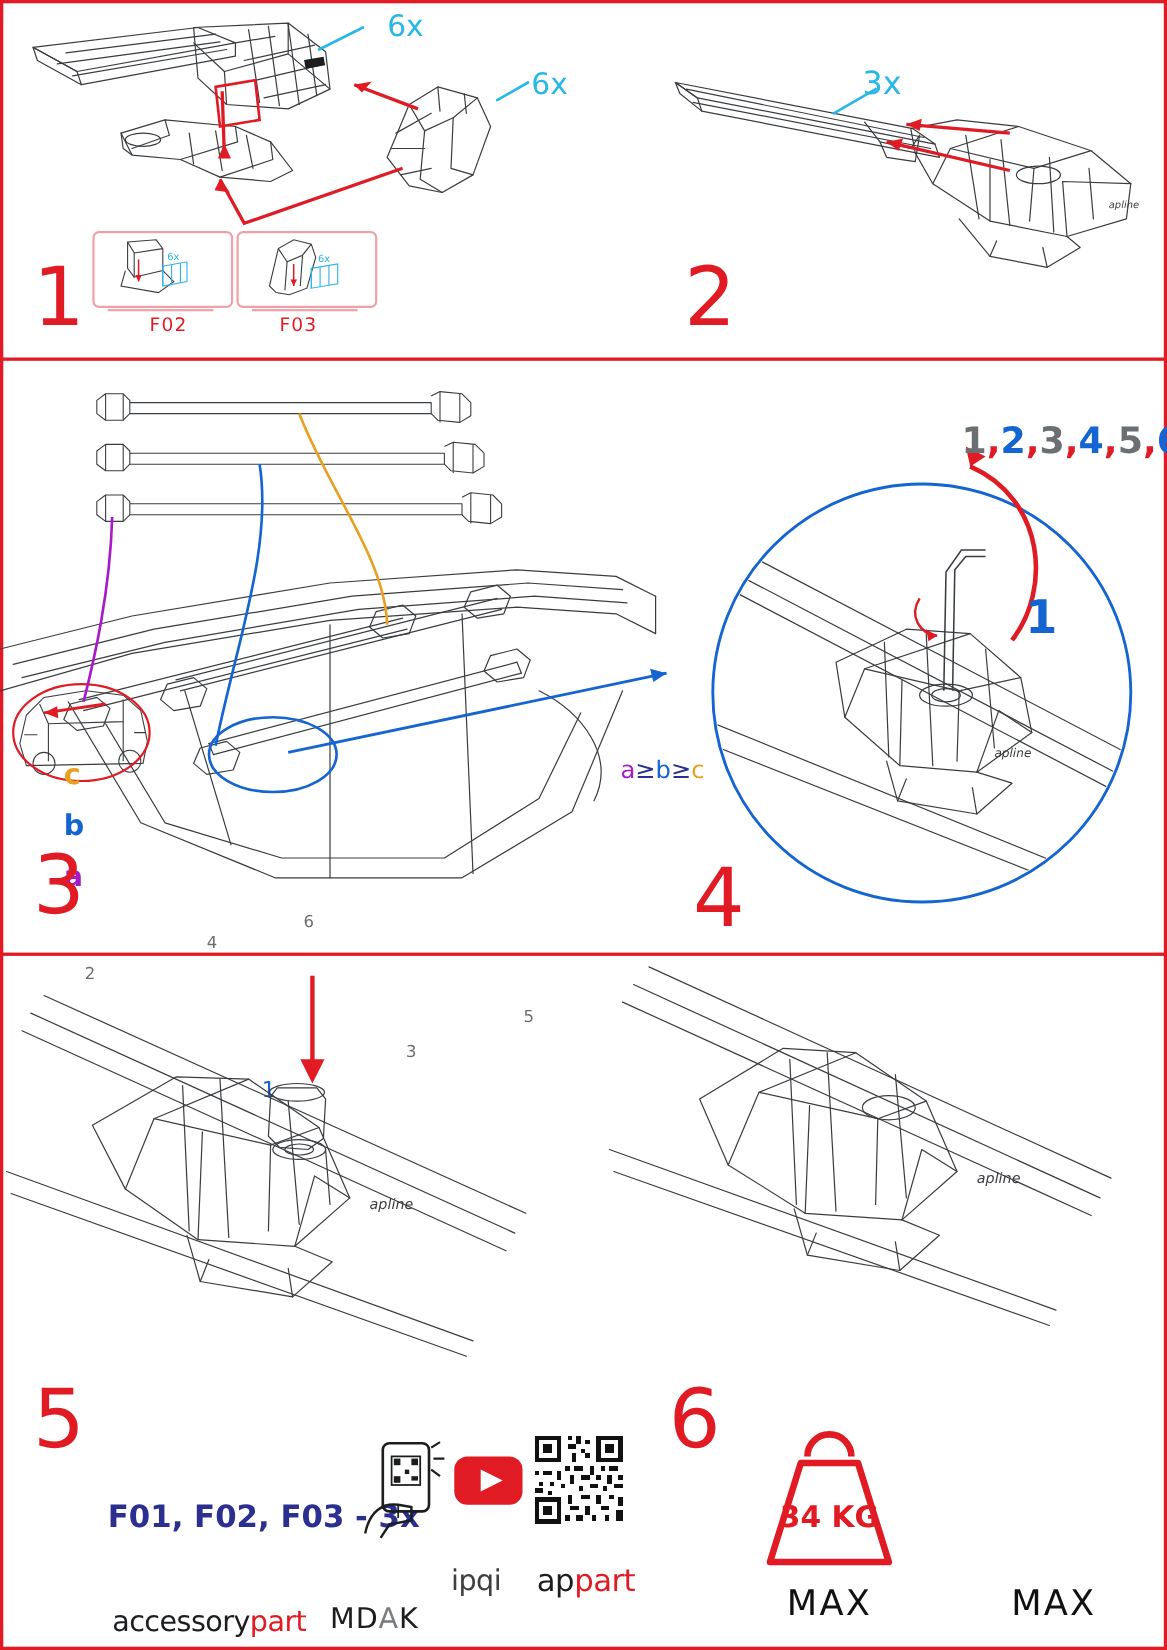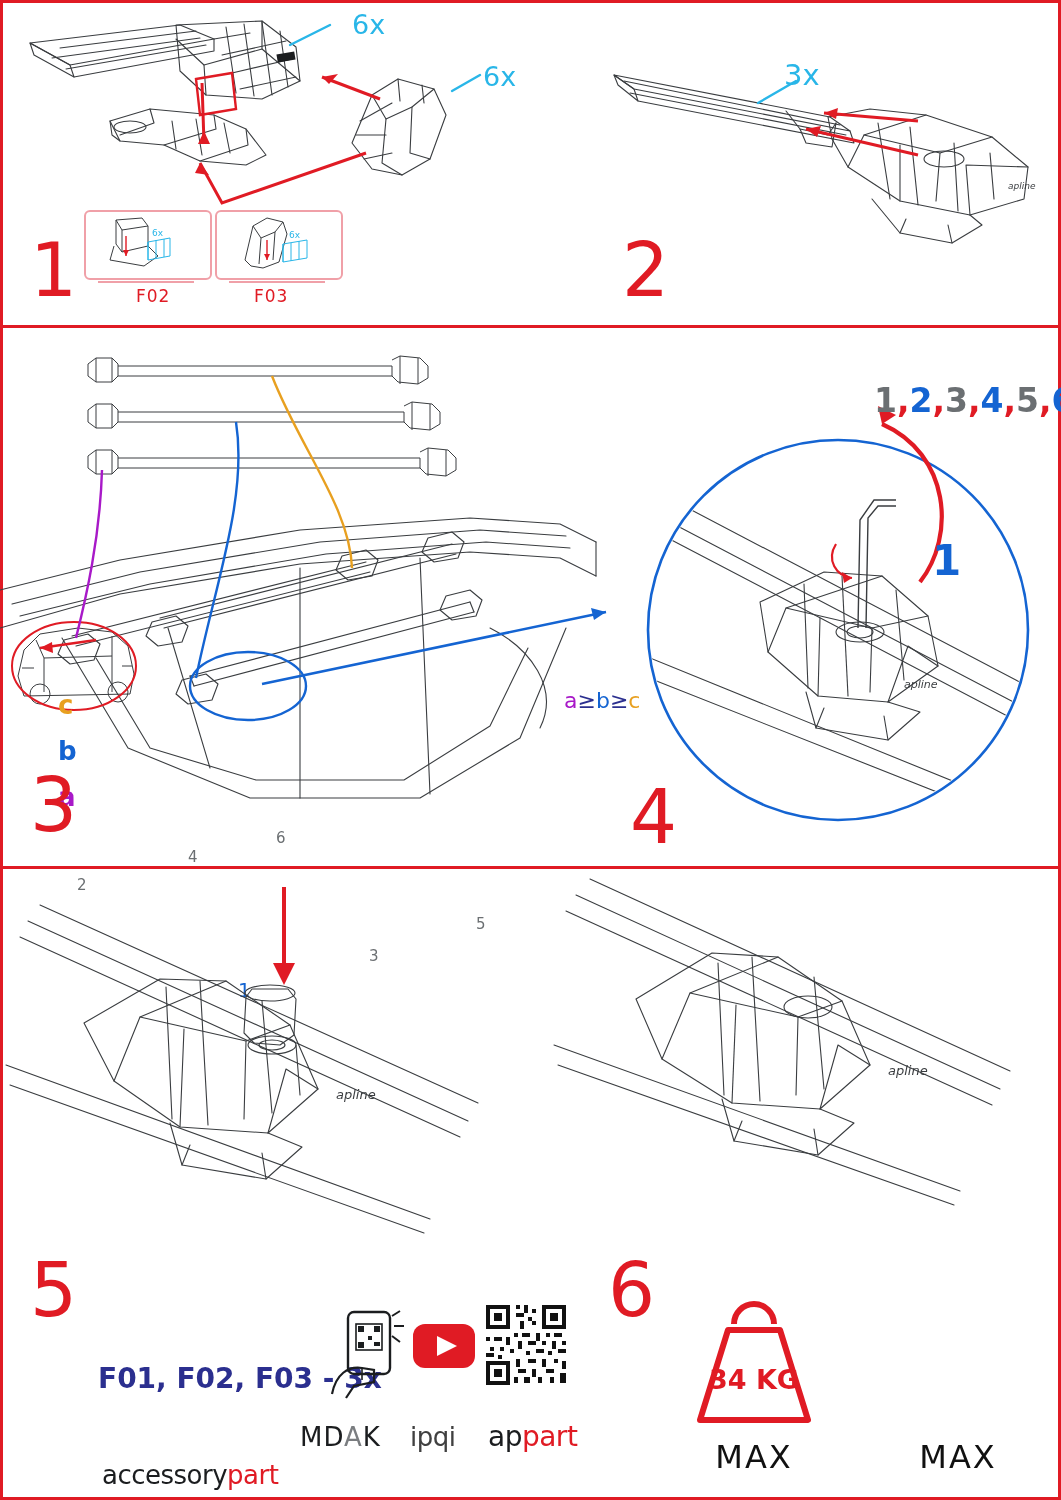--- a/index.html
+++ b/index.html
@@ -576,21 +576,21 @@
           <rect x="54" y="74" width="4" height="6"></rect>
         <rect x="66" y="74" width="4" height="6"></rect>
           <rect x="76" y="70" width="6" height="10"></rect>
       </g>
     </svg>
   </div>
 
   <div class="brand" style="left:102px; top:1422px;margin-top:38px;">
     <span style="color:#1b1d1f;">accessory</span><span style="color:#e01b24;">part</span>
   </div>
-  <div class="brand" style="left:300px; top:1422px; letter-spacing:1px;text-align:right;">
+  <div class="brand" style="left:300px; top:1457px; letter-spacing:1px;text-align:right;">
     <span style="color:#1b1d1f;">MD</span><span style="color:#7a7d80;">A</span><span style="color:#1b1d1f;">K</span>
   </div>
   <div class="brand" style="left:410px; top:1422px; color:#404040;">
     <span>ip</span><span>q</span><span>i</span>
   </div>
   <div class="brand" style="left:488px; top:1420px; font-size:28px;">
     <span style="color:#1b1d1f;">ap</span><span style="color:#e01b24;">part</span>
   </div>
 
   <div class="step-num" style="left:608px; top:1253px;">6</div>

